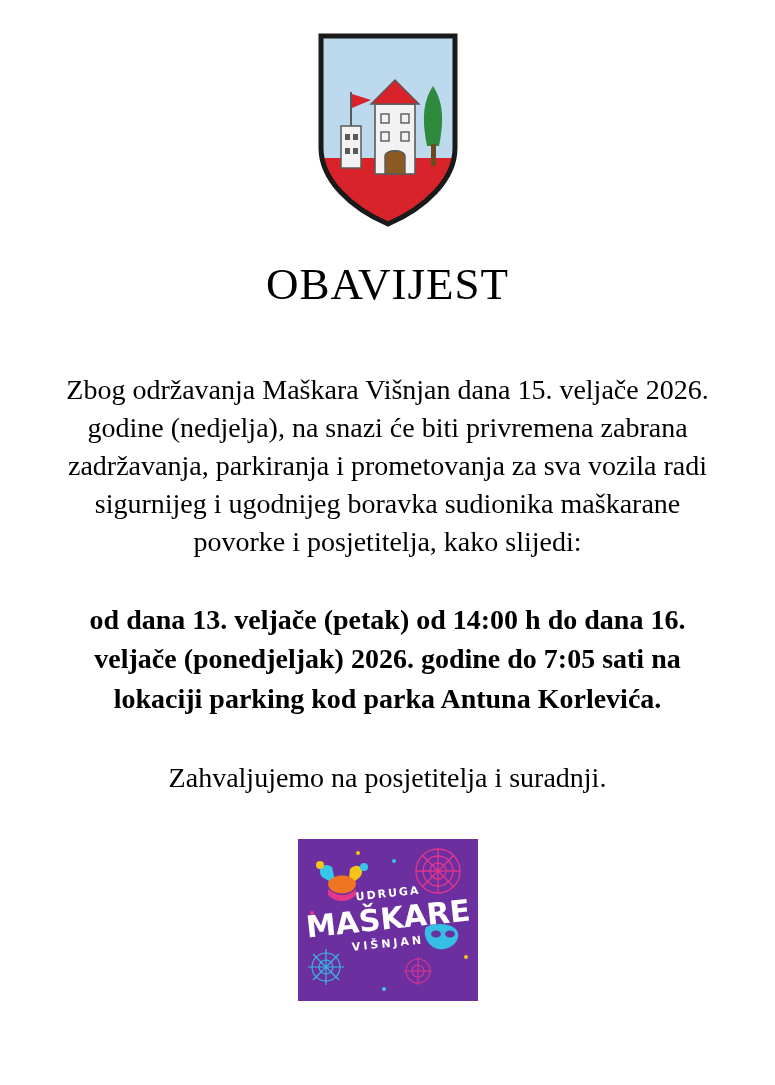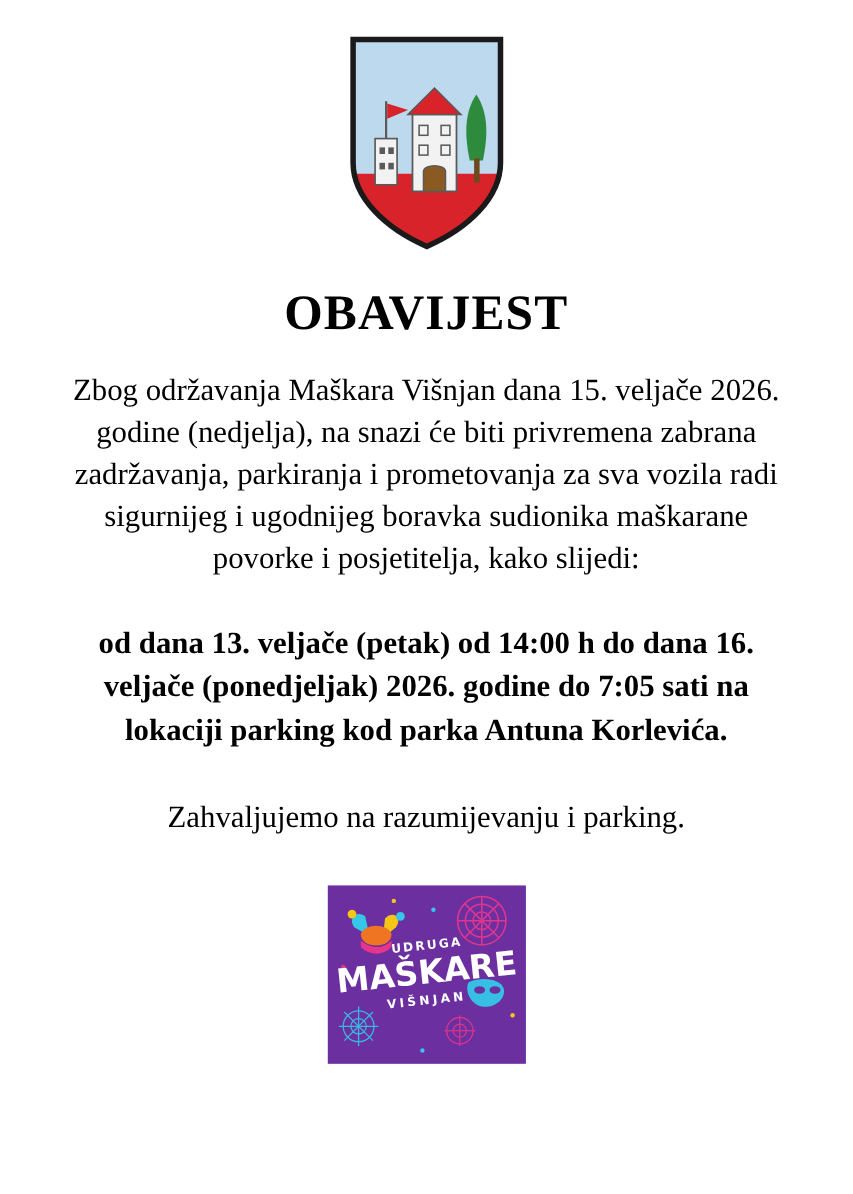--- a/index.html
+++ b/index.html
@@ -29,38 +29,39 @@
     width: 150px;
     height: 200px;
     display: flex;
     justify-content: center;
   }
 
   
   .title {
     margin-top: 32px;
     font-size: 45px;
-    font-weight: bold;
+    font-weight: normal;
     letter-spacing: 1px;
     text-align: center;
     line-height: 1;
   }
 
   
   .body-block {
     width: 660px;
     text-align: center;
   }
   .para {
     font-size: 28px;
     line-height: 1.36;
     text-align: center;
     margin: 0;
   }
   .para-intro {
+    margin-top: 34px;
   }
   .para-bold {
     font-weight: bold;
     margin-top: 38px;
     line-height: 1.42;
   }
   .para-thanks {
     margin-top: 40px;
   }
 
@@ -147,21 +148,21 @@
 
       <path d="M8 6 L142 6 L142 118 C142 150 112 178 75 194 C38 178 8 150 8 118 Z" fill="none" stroke="#1a1a1a" stroke-width="5"></path>
     </svg>
   </div>
 
   <h1 class="title">OBAVIJEST</h1>
 
   <div class="body-block">
     <p class="para para-intro">Zbog održavanja Maškara Višnjan dana 15. veljače 2026. godine (nedjelja), na snazi će biti privremena zabrana zadržavanja, parkiranja i prometovanja za sva vozila radi sigurnijeg i ugodnijeg boravka sudionika maškarane povorke i posjetitelja, kako slijedi:</p>
     <p class="para para-bold">od dana 13. veljače (petak) od 14:00 h do dana 16. veljače (ponedjeljak) 2026. godine do 7:05 sati na lokaciji parking kod parka Antuna Korlevića.</p>
-    <p class="para para-thanks">Zahvaljujemo na razumijevanju i parking.</p>
+    <p class="para para-thanks">Zahvaljujemo na posjetitelja i suradnji.</p>
   </div>
 
   <div class="logo-wrap">
     <svg width="180" height="162" viewBox="0 0 180 162" style="position:absolute;left:0;top:0;">
       <rect x="0" y="0" width="180" height="162" fill="#6b2fa0"></rect>
 
       <g stroke="#e5368c" stroke-width="1.4" fill="none" opacity="0.95">
         <circle cx="140" cy="32" r="8"></circle>
         <circle cx="140" cy="32" r="15"></circle>
         <circle cx="140" cy="32" r="22"></circle>

